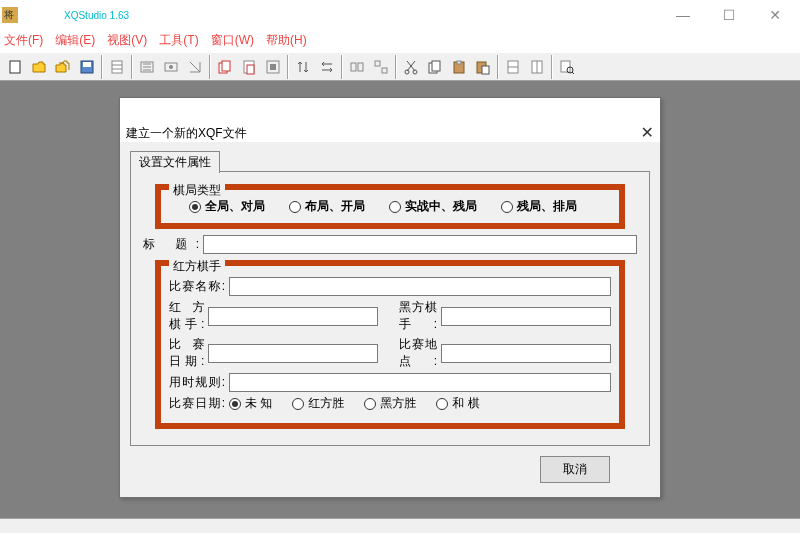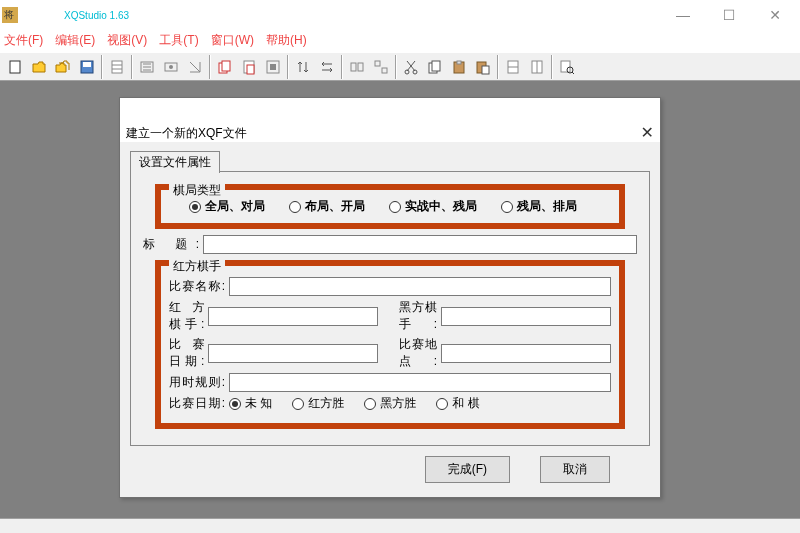--- a/index.html
+++ b/index.html
@@ -292,17 +292,16 @@
                 <span>和  棋</span>
               </div>
           </div>
         </div>
       </div>
 
 
     </div>
 
     <div class="btn-row">
-      <button class="push-btn">完成(F)</button>
       <button class="push-btn">取消</button>
     </div>
   </div>
 </div>
 
 </body></html>

